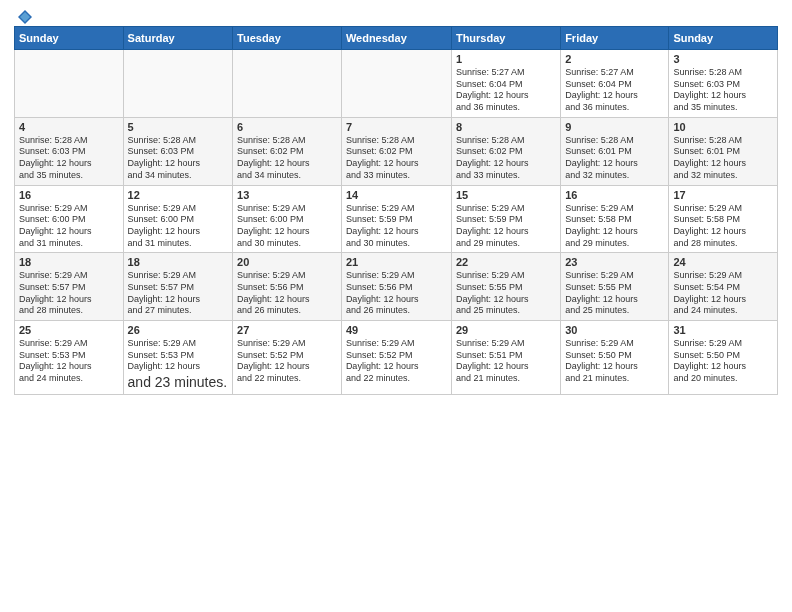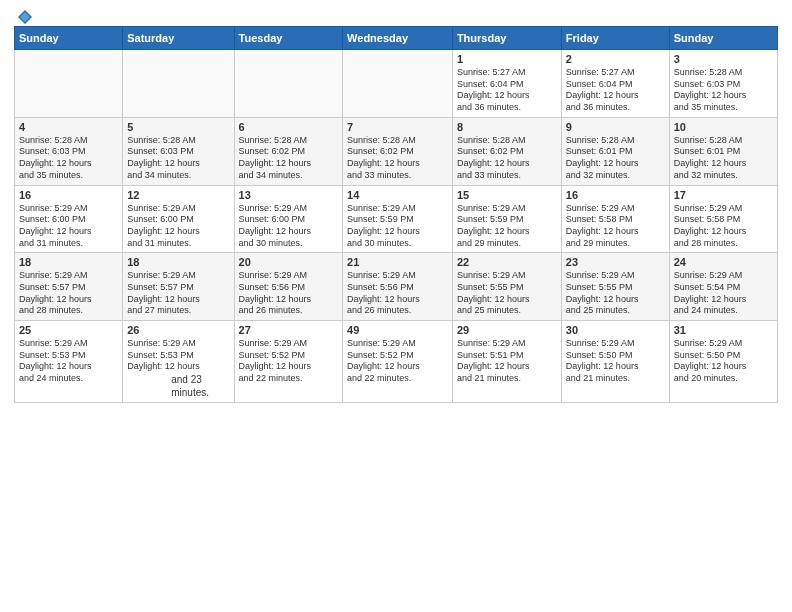--- a/index.html
+++ b/index.html
@@ -304,21 +304,21 @@
             <span style="display: block; font-size: 9px; line-height: 1.3;">Sunrise: 5:29 AM</span>
             <span style="display: block; font-size: 9px; line-height: 1.3;">Sunset: 5:53 PM</span>
             <span style="display: block; font-size: 9px; line-height: 1.3;">Daylight: 12 hours</span>
             <span style="display: block; font-size: 9px; line-height: 1.3;">and 24 minutes.</span>
           </td>
           <td>
             <span class="day-num">26</span>
             <span style="display: block; font-size: 9px; line-height: 1.3;">Sunrise: 5:29 AM</span>
             <span style="display: block; font-size: 9px; line-height: 1.3;">Sunset: 5:53 PM</span>
             <span style="display: block; font-size: 9px; line-height: 1.3;">Daylight: 12 hours</span>
-            <span style="display: block; font-size: 10px; line-height: 1.3; margin-left: 44px;">and 23 minutes.</span>
+            <span style="display: block; font-size: 14px; line-height: 1.3;">and 23 minutes.</span>
           </td>
           <td>
             <span class="day-num">27</span>
             <span style="display: block; font-size: 9px; line-height: 1.3;">Sunrise: 5:29 AM</span>
             <span style="display: block; font-size: 9px; line-height: 1.3;">Sunset: 5:52 PM</span>
             <span style="display: block; font-size: 9px; line-height: 1.3;">Daylight: 12 hours</span>
             <span style="display: block; font-size: 9px; line-height: 1.3;">and 22 minutes.</span>
           </td>
           <td>
             <span class="day-num">49</span>

